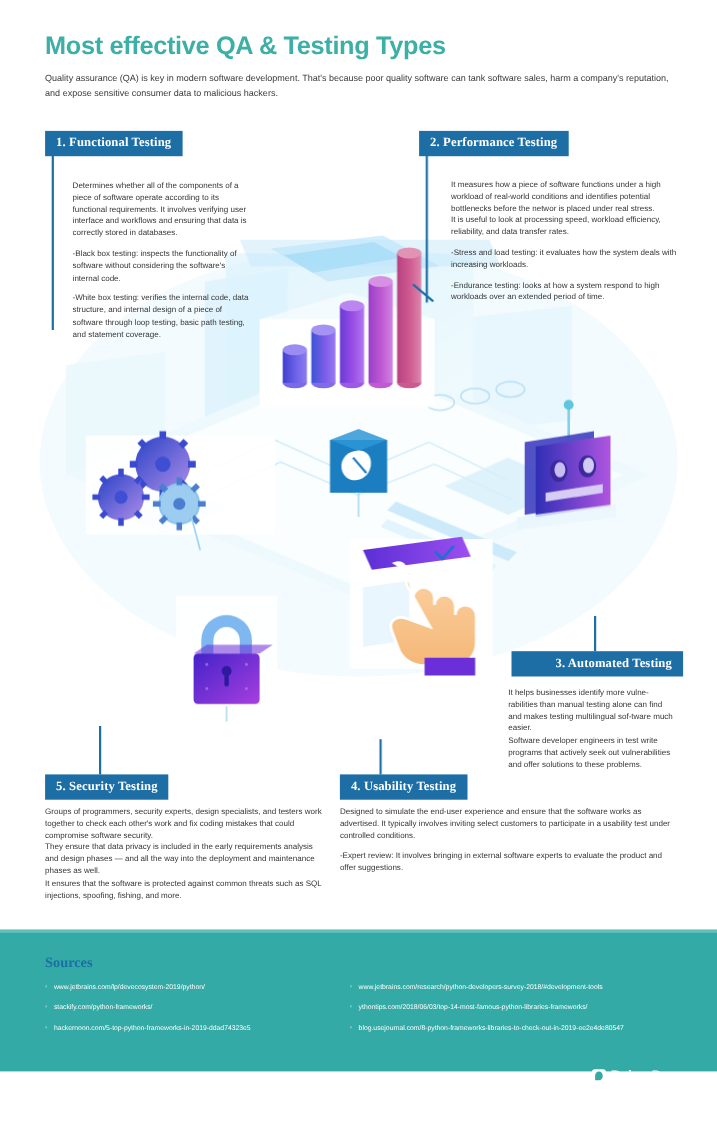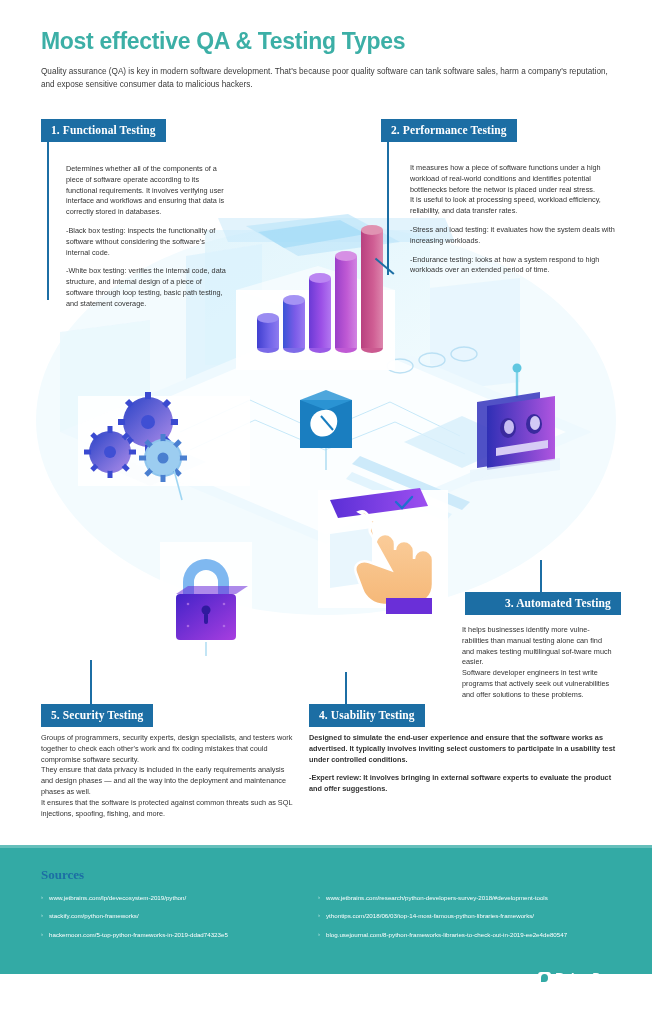--- a/index.html
+++ b/index.html
@@ -45,21 +45,21 @@
   .conn { position: absolute; border-color: #1c6ea4; }
 
   
   .txt { position: absolute; font-size: 7.3px; line-height: 1.48; color: #333333; }
   .txt p { margin: 0 0 8px 0; }
   .txt p:last-child { margin-bottom: 0; }
 
   .t1 { left: 66px;  top: 151px; width: 162px; margin-top: 13px; }
   .t2 { left: 410px; top: 151px; width: 205px; margin-top: 12px; }
   .t3 { left: 462px; top: 625px; width: 150px; }
-  .t4 { left: 309px; top: 733px; width: 308px; font-weight: bold; }
+  .t4 { left: 309px; top: 733px; width: 308px; }
   .t5 { left: 41px;  top: 733px; width: 254px; }
 
   
   .illus { position: absolute; left: 0; top: 170px; width: 652px; height: 510px; }
 
   
   .footer {
     position: absolute; left: 0; top: 845px; width: 652px; height: 129px;
     background: #33aaa5;
   }

